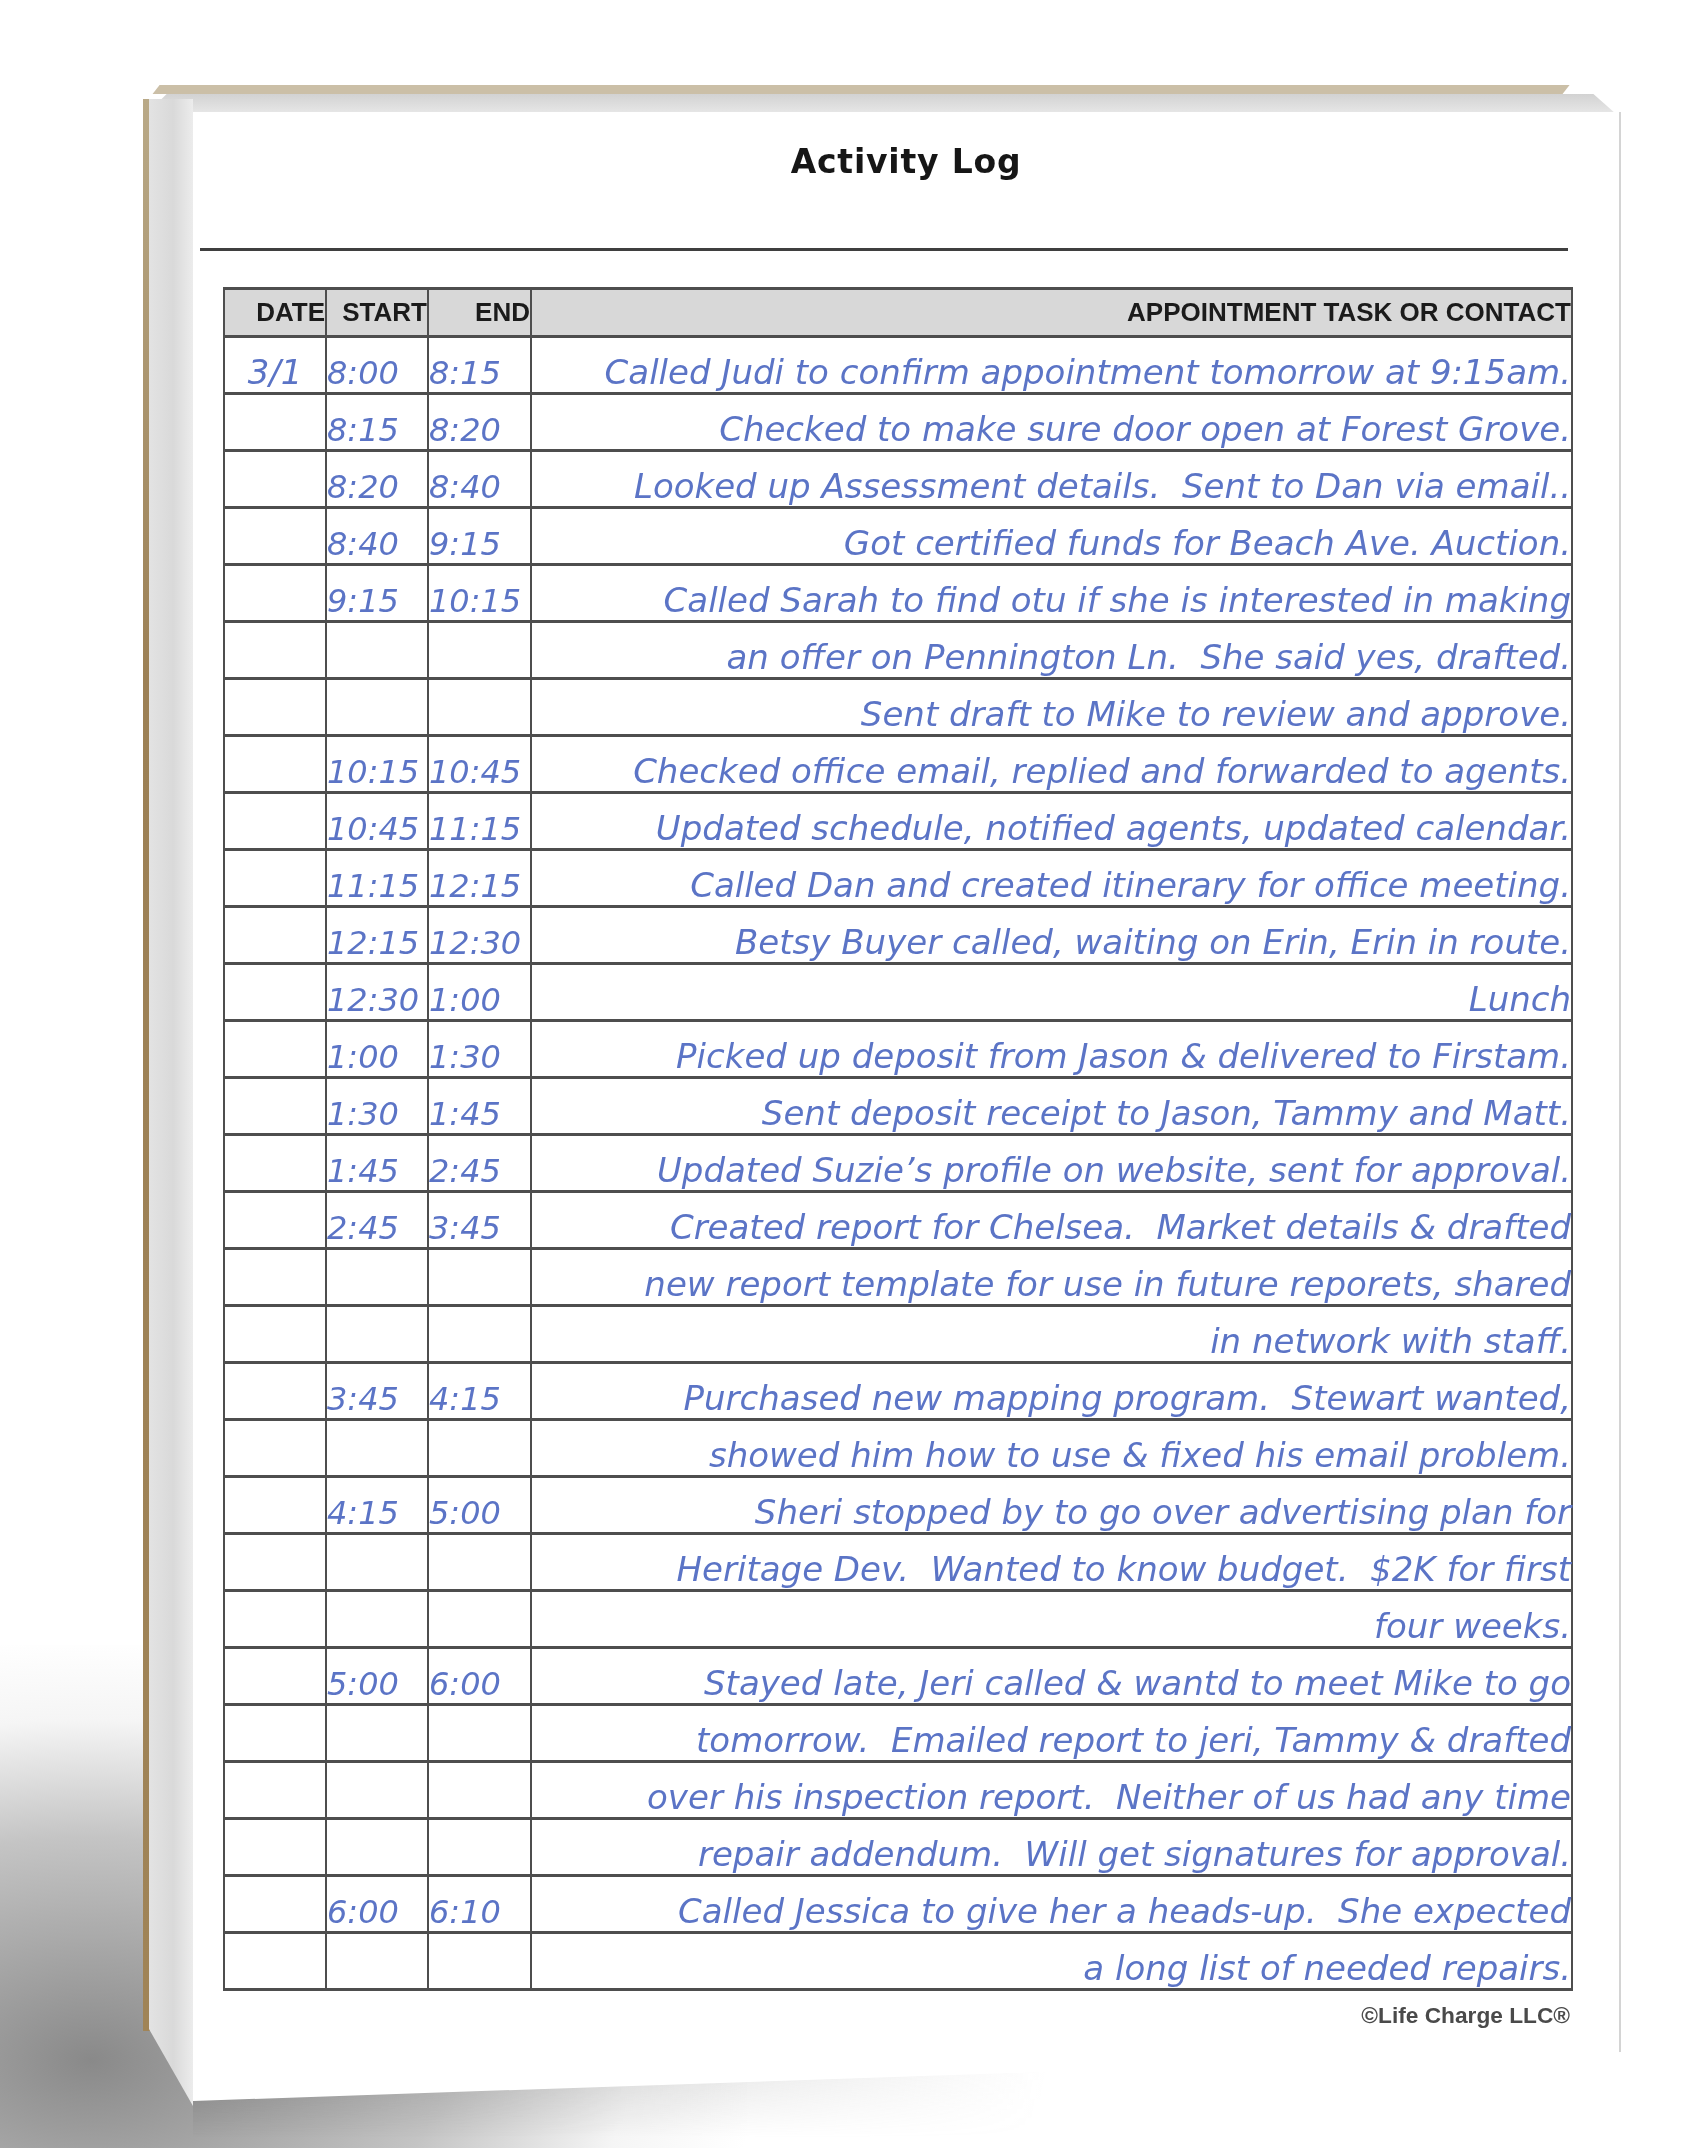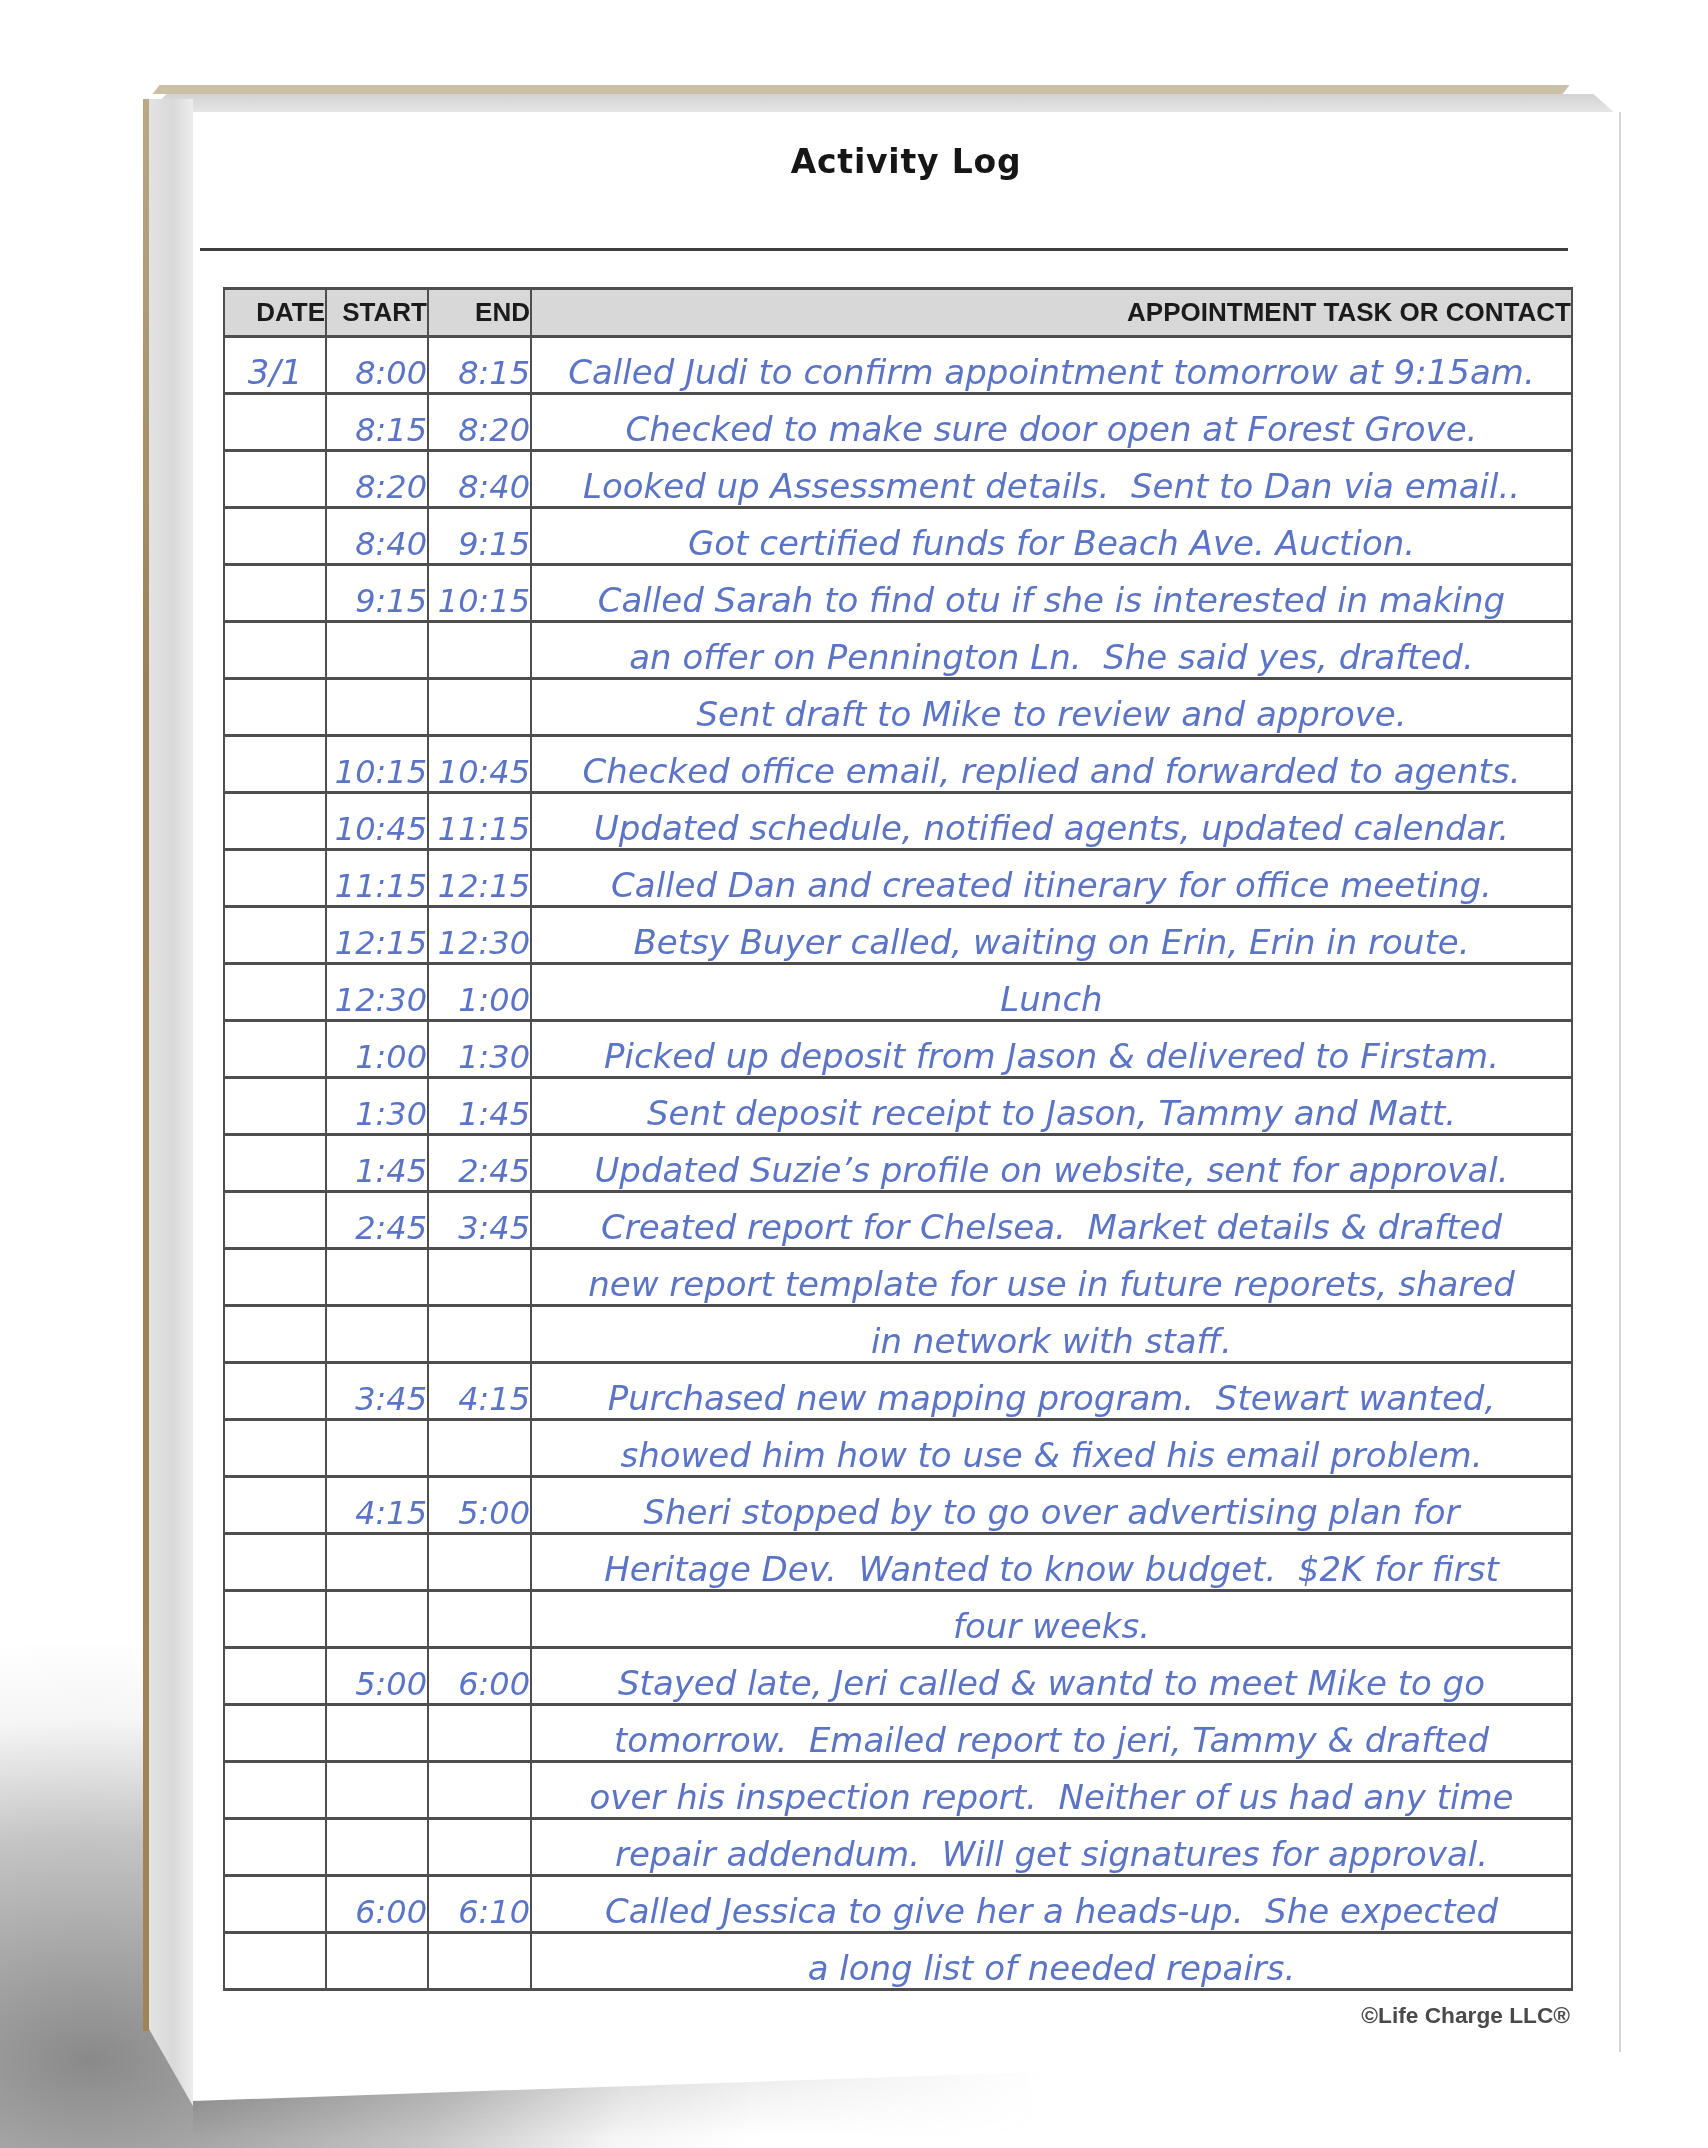--- a/index.html
+++ b/index.html
@@ -48,22 +48,22 @@
   table.log col.c3{width:103px;} table.log col.c4{width:1041px;}
   table.log th,table.log td{border:2.5px solid #4e4e4e;border-top-width:3.4px;border-bottom-width:3.4px;
     box-sizing:border-box;overflow:visible;}
   table.log th{background:#d8d8d8;height:48px;text-align:right;vertical-align:middle;
     font-size:26px;font-weight:bold;color:#1b1b1b;padding:0 0 0 11px;letter-spacing:0;
     font-family:"Liberation Sans",sans-serif;}
   table.log td{height:57px;vertical-align:bottom;padding:0 0 2.5px 0;}
   .ink{color:#5b74c6;font-style:italic;font-family:"DejaVu Sans",sans-serif;
     font-size:34px;line-height:1.02;white-space:pre;}
   td.c-date{text-align:center;}
-  td.c-start,td.c-end{text-align:right;font-size:32px;}
-  td.c-task{text-align:center;padding-left:5.9px;padding-right:0;font-style:italic;}
+  td.c-start,td.c-end{text-align:left;font-size:32px;}
+  td.c-task{text-align:right;padding-left:5.9px;padding-right:0;font-style:italic;}
 
   .footer{position:absolute;right:49px;top:1890px;color:#4a4a4a;font-size:22.7px;
     font-weight:bold;font-family:"Liberation Sans",sans-serif;}
 </style>
 </head>
 <body>
 
 <div class="stage">
 
   <div class="shadow-blob"></div>

